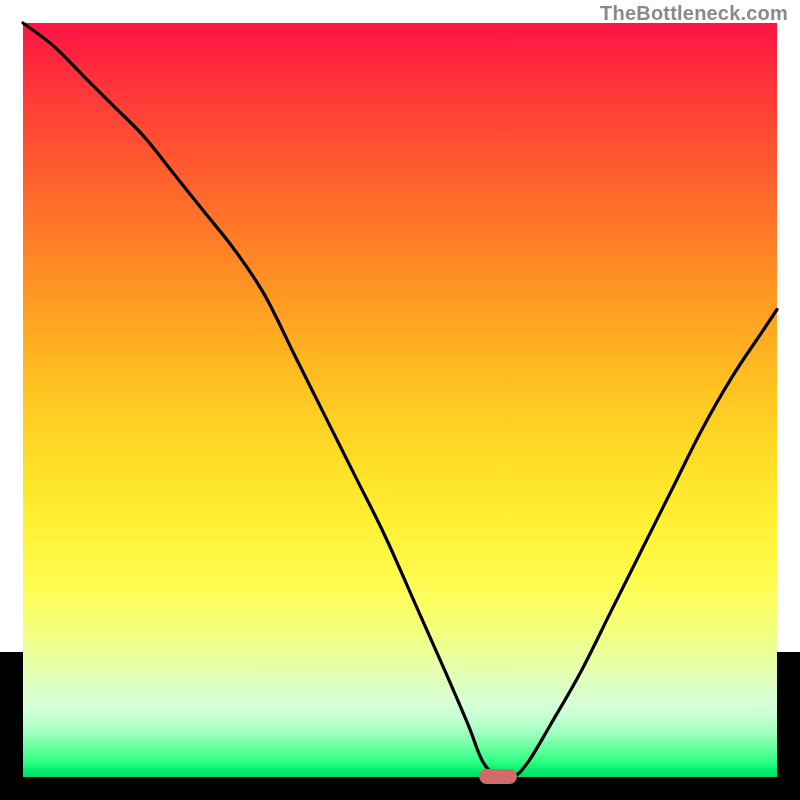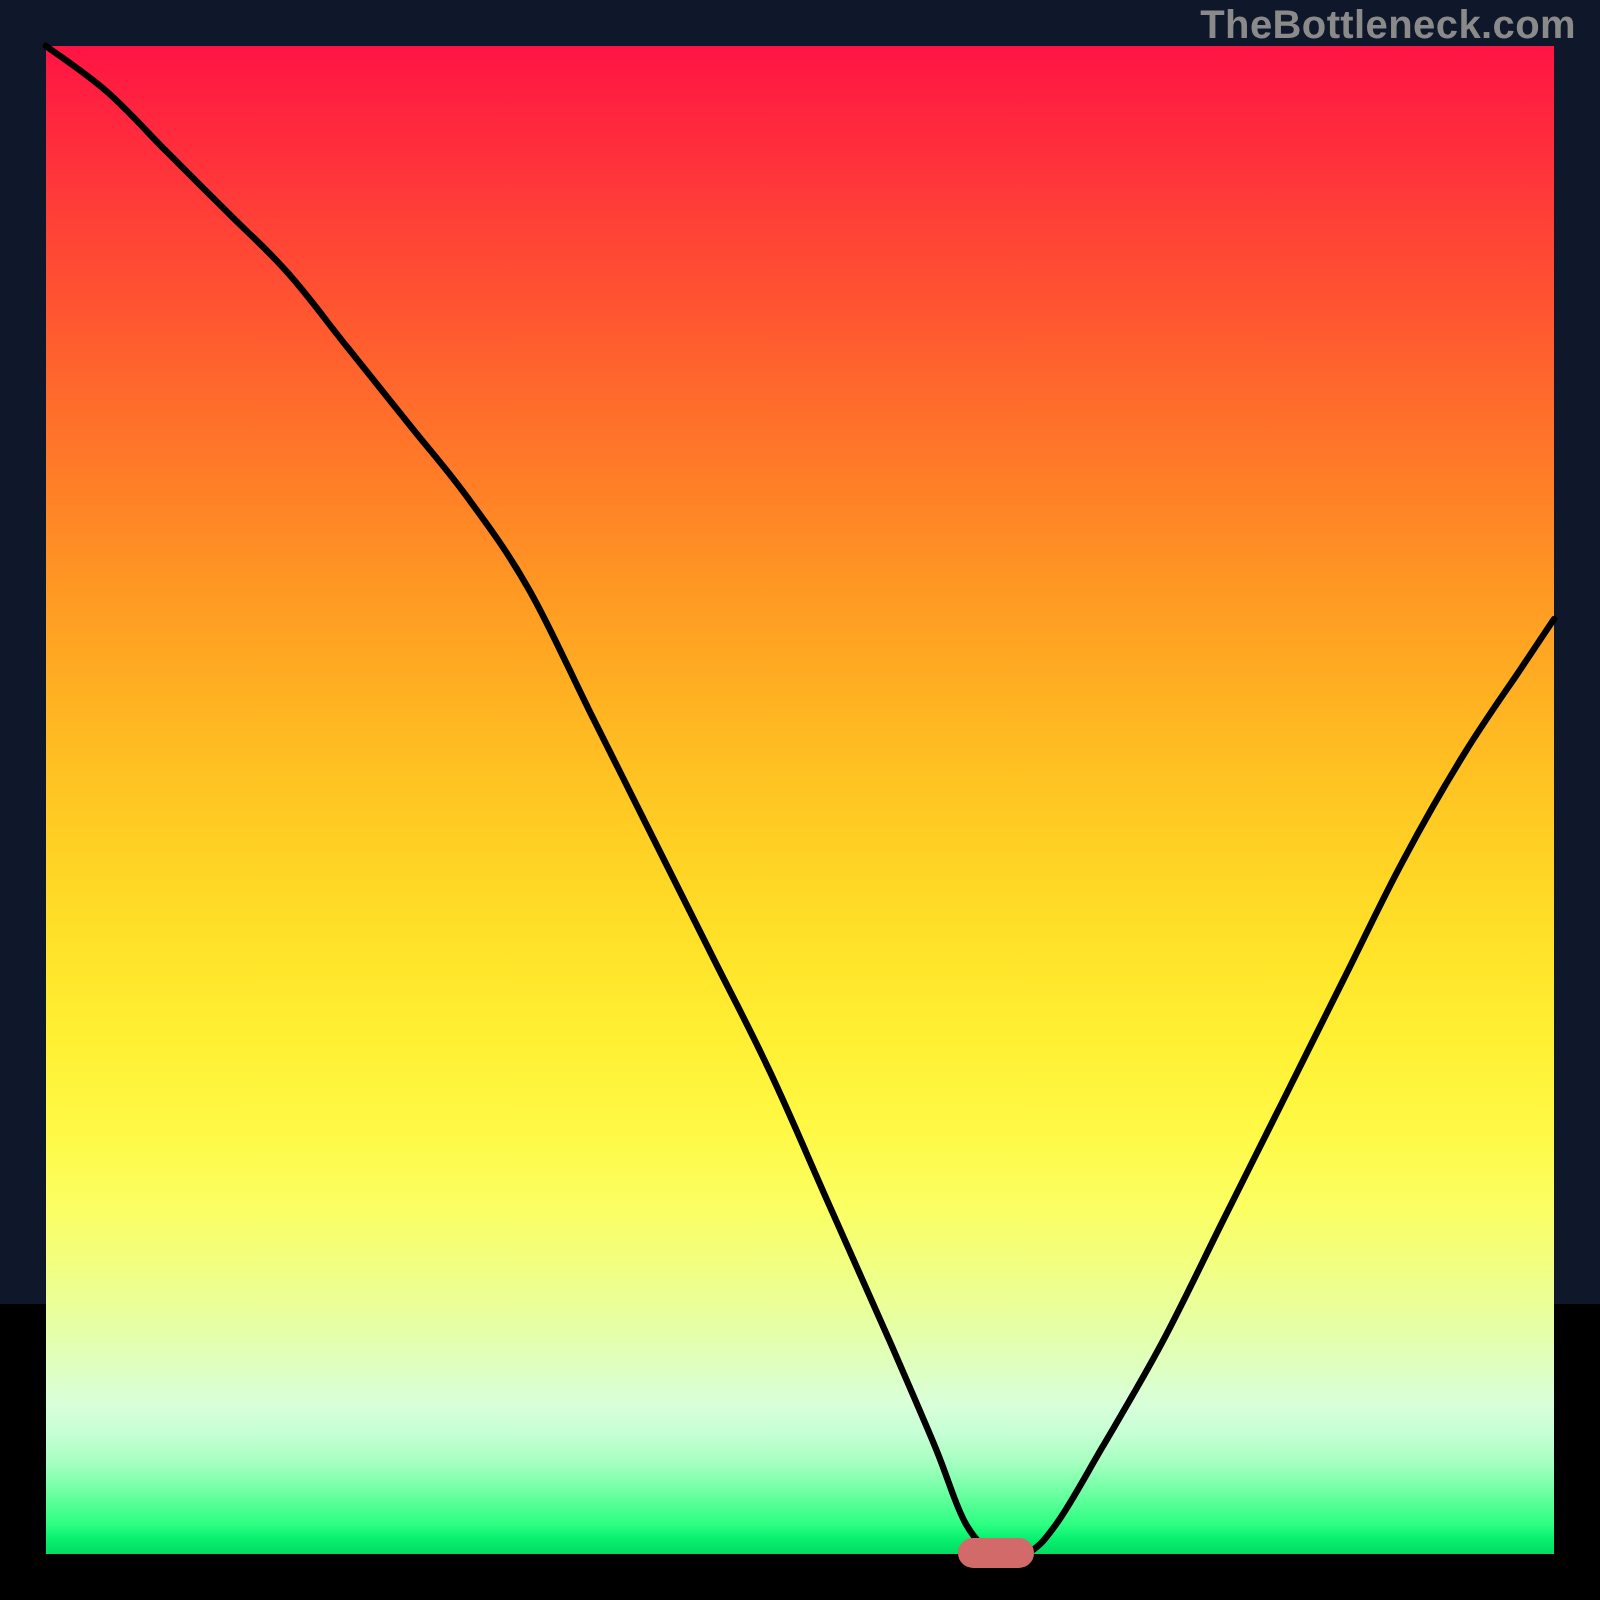--- a/index.html
+++ b/index.html
@@ -7,21 +7,21 @@
     padding: 0;
     width: 800px;
     height: 800px;
     background: #000;
     overflow: hidden;
   }
   .container {
     position: relative;
     width: 800px;
     height: 652px;
-    background: #0f172a;
+    background: #ffffff;
   }
   .watermark {
     position: absolute;
     top: 2px;
     right: 12px;
     font-family: Arial, Helvetica, sans-serif;
     font-size: 20px;
     font-weight: bold;
     color: #8a8a8a;
     letter-spacing: 0.2px;

